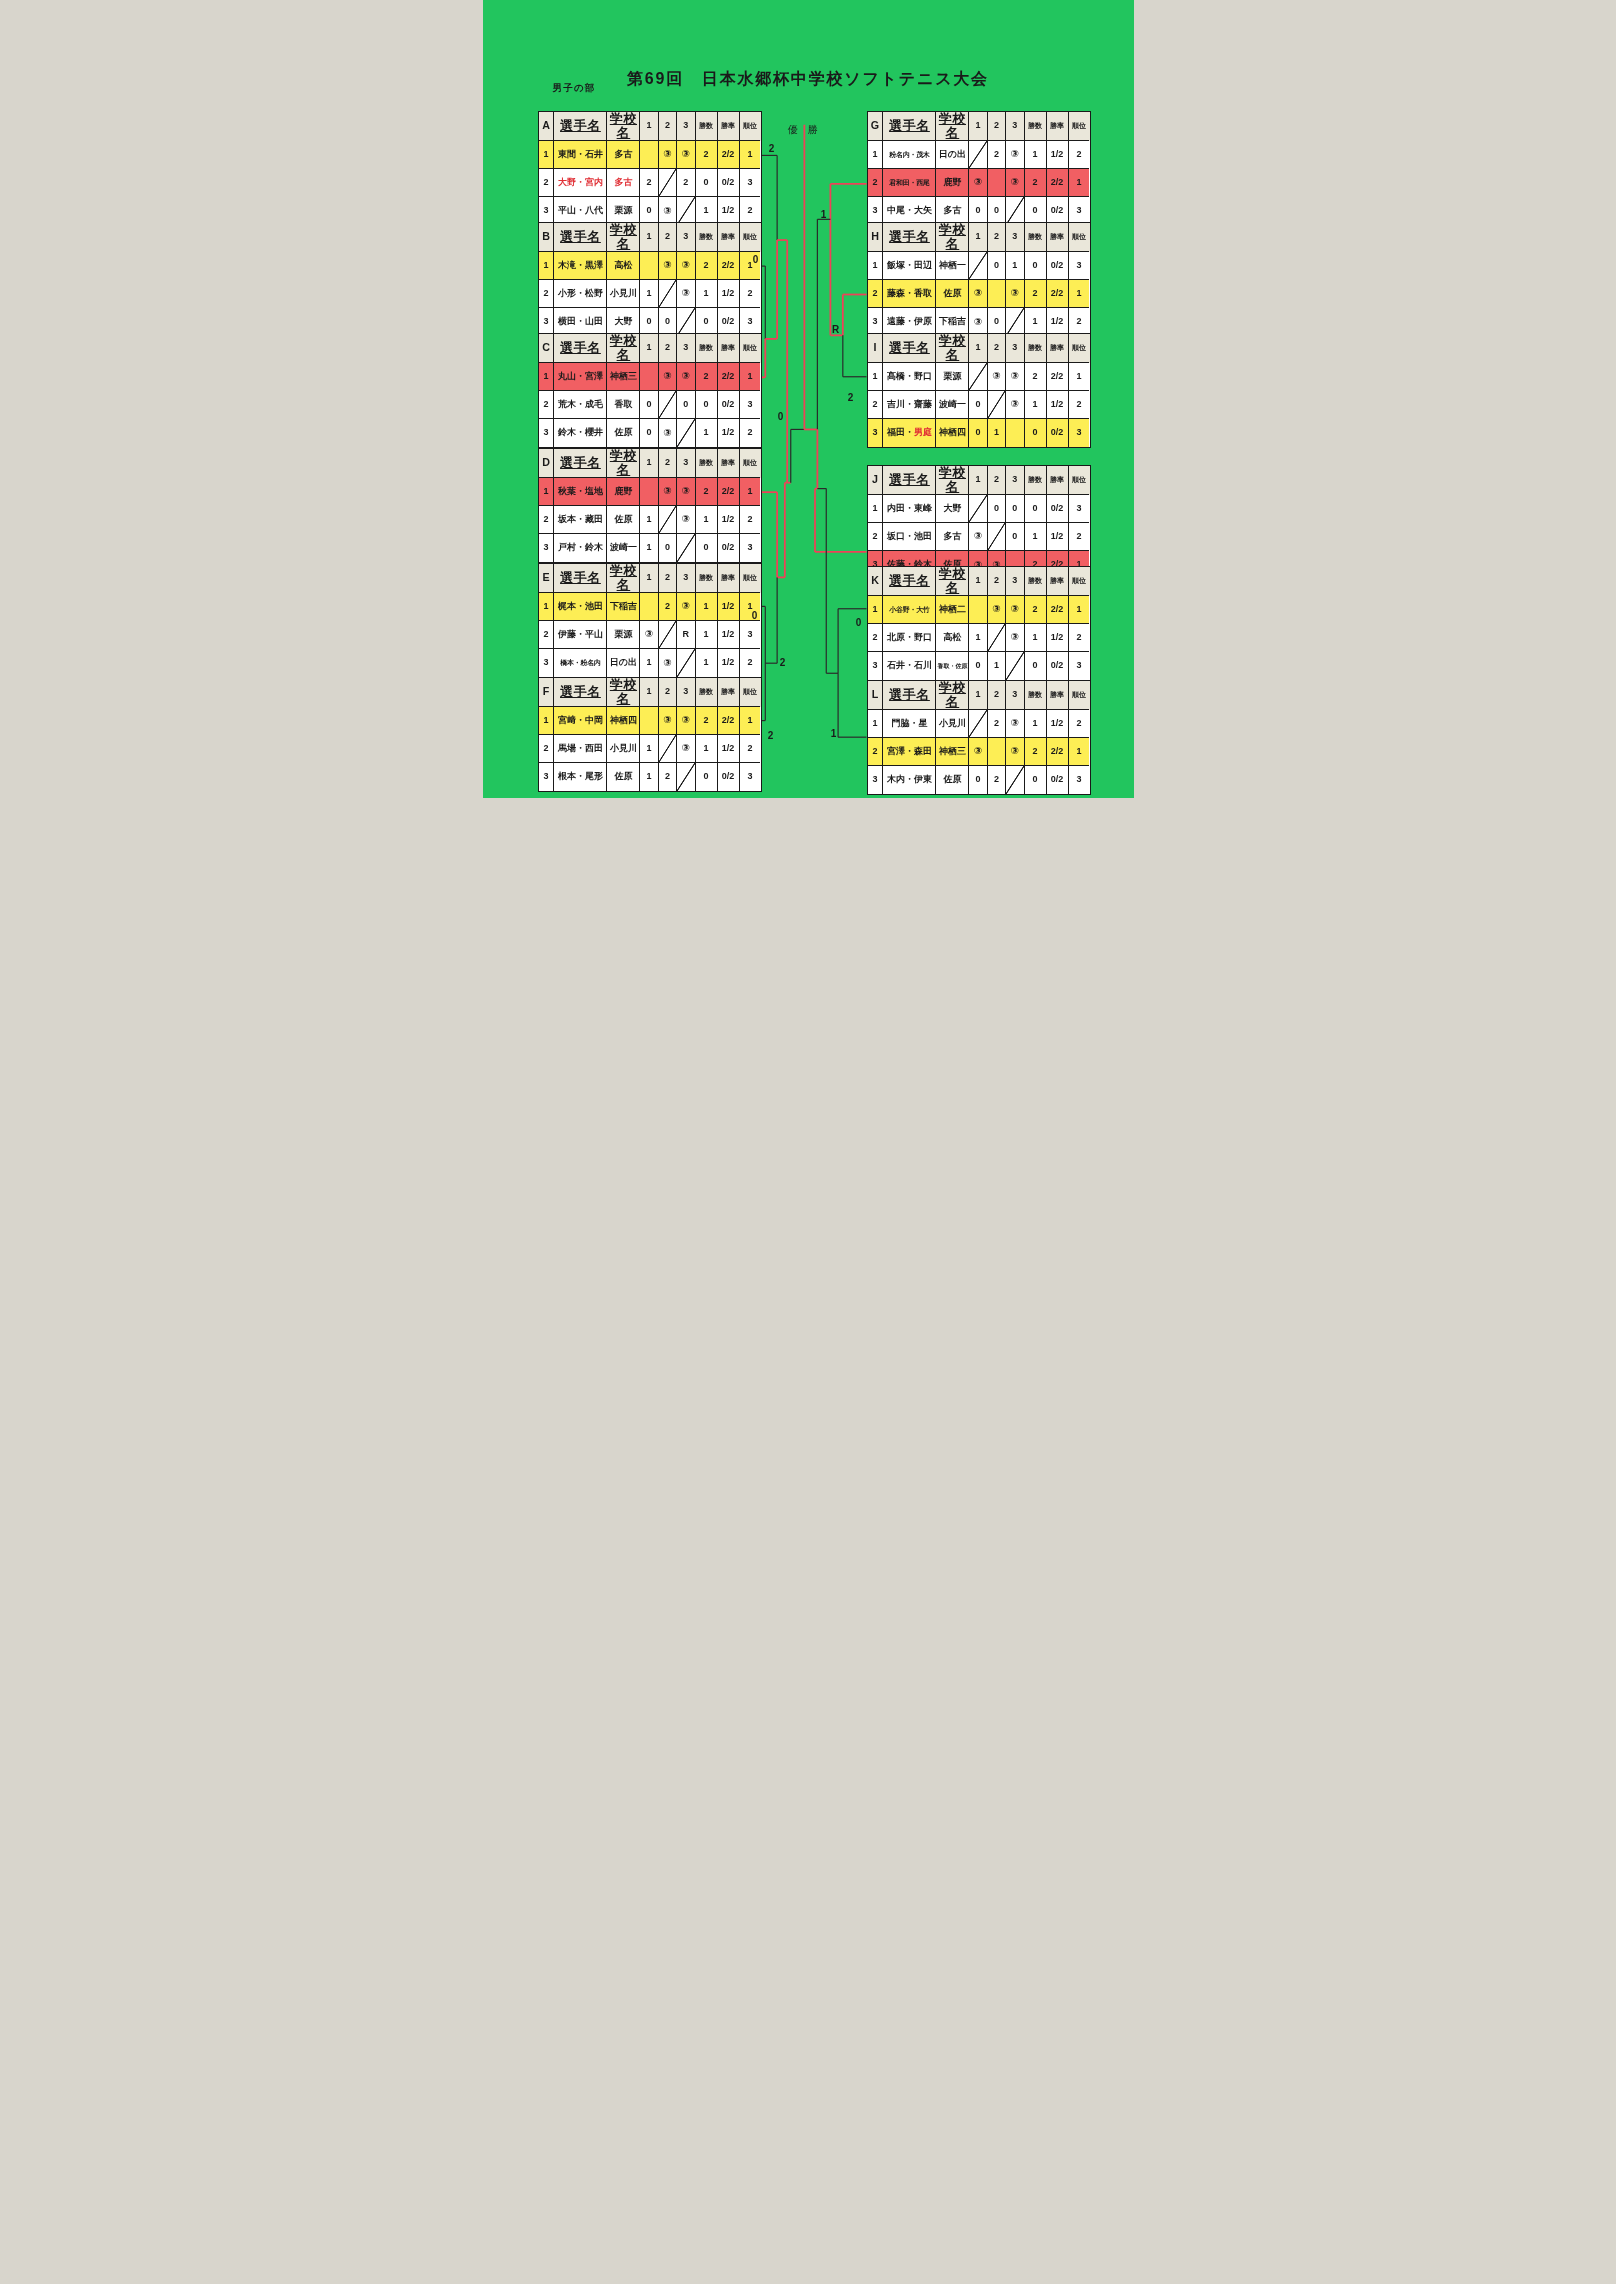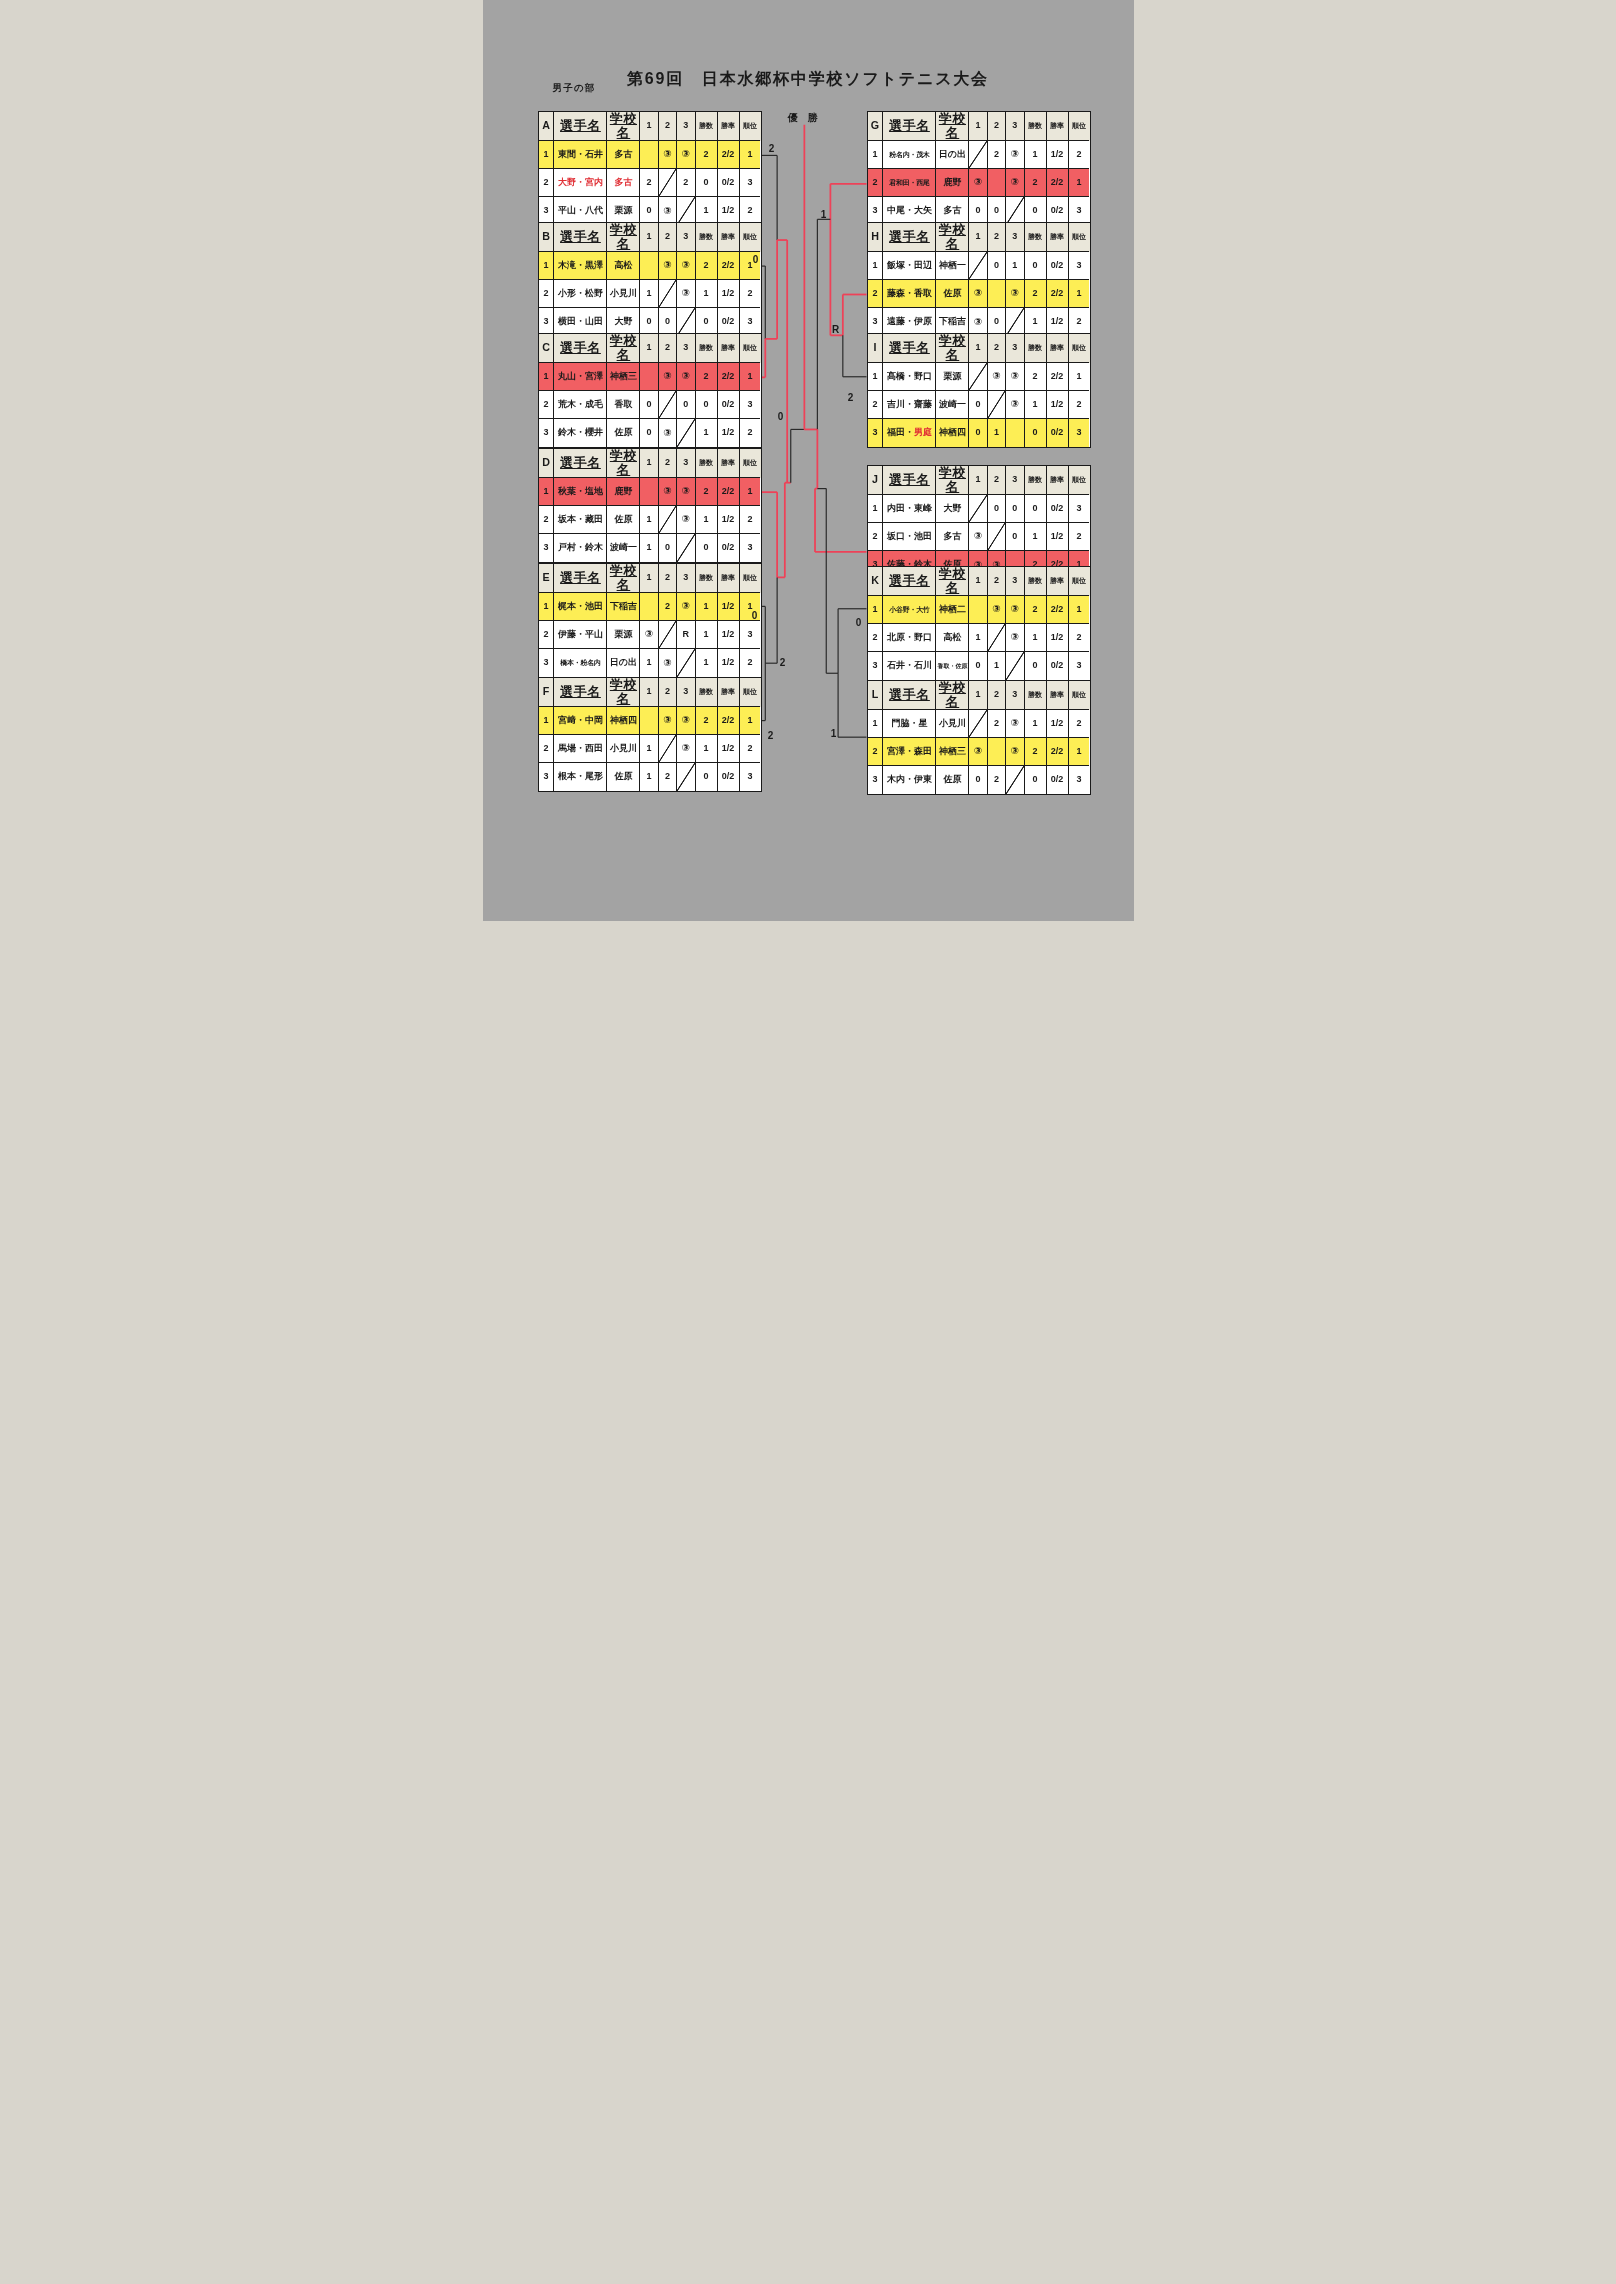--- a/index.html
+++ b/index.html
@@ -1,24 +1,24 @@
 <!DOCTYPE html>
 <html style="font-size:9.5px"><head>
 <meta charset="utf-8">
 <style>
   html,body{margin:0;padding:0;background:#d8d5cc;}
-  #page{position:relative;width:651px;height:921px;margin:0 auto;background:#a3a3a3;
+  #page{position:relative;width:651px;height:798px;margin:0 auto;background:#22c55e;
         font-family:"Liberation Sans","DejaVu Sans",sans-serif;color:#1a1a1a;overflow:hidden;}
   #title{position:absolute;top:69px;left:0;width:100%;text-align:center;
          font-size:16px;font-weight:bold;letter-spacing:1.8px;}
   #division{position:absolute;top:82px;left:70px;font-size:9.5px;font-weight:bold;letter-spacing:1.2px;}
   #bracket{position:absolute;top:0;left:0;width:651px;height:921px;}
   .blabel{position:absolute;font-size:10px;font-weight:bold;transform:translate(-50%,-50%);}
-  #champion{position:absolute;left:322px;top:118px;transform:translate(-50%,-50%);
-            font-size:10px;font-weight:bold;letter-spacing:3.6px;white-space:nowrap;}
+  #champion{position:absolute;left:322px;top:130px;transform:translate(-50%,-50%);
+            font-size:10px;font-weight:normal;letter-spacing:3.6px;white-space:nowrap;}
   .group{position:absolute;width:222px;border:1.2px solid #1a1a1a;background:#fff;}
   .trow{display:flex;height:28px;}
   .trow.thead{height:29px;background:#eae7da;}
   .cell{box-sizing:border-box;border-right:0.6px solid #1a1a1a;border-bottom:0.6px solid #1a1a1a;
         display:flex;align-items:center;justify-content:center;text-align:center;
         font-size:9px;font-weight:bold;line-height:1.05;overflow:hidden;}
   .trow:last-child .cell{border-bottom:none;}
   .cell:last-child{border-right:none;}
   .thead .cell{border-bottom:1.2px solid #1a1a1a;}
   .c-letter{width:16px;}

